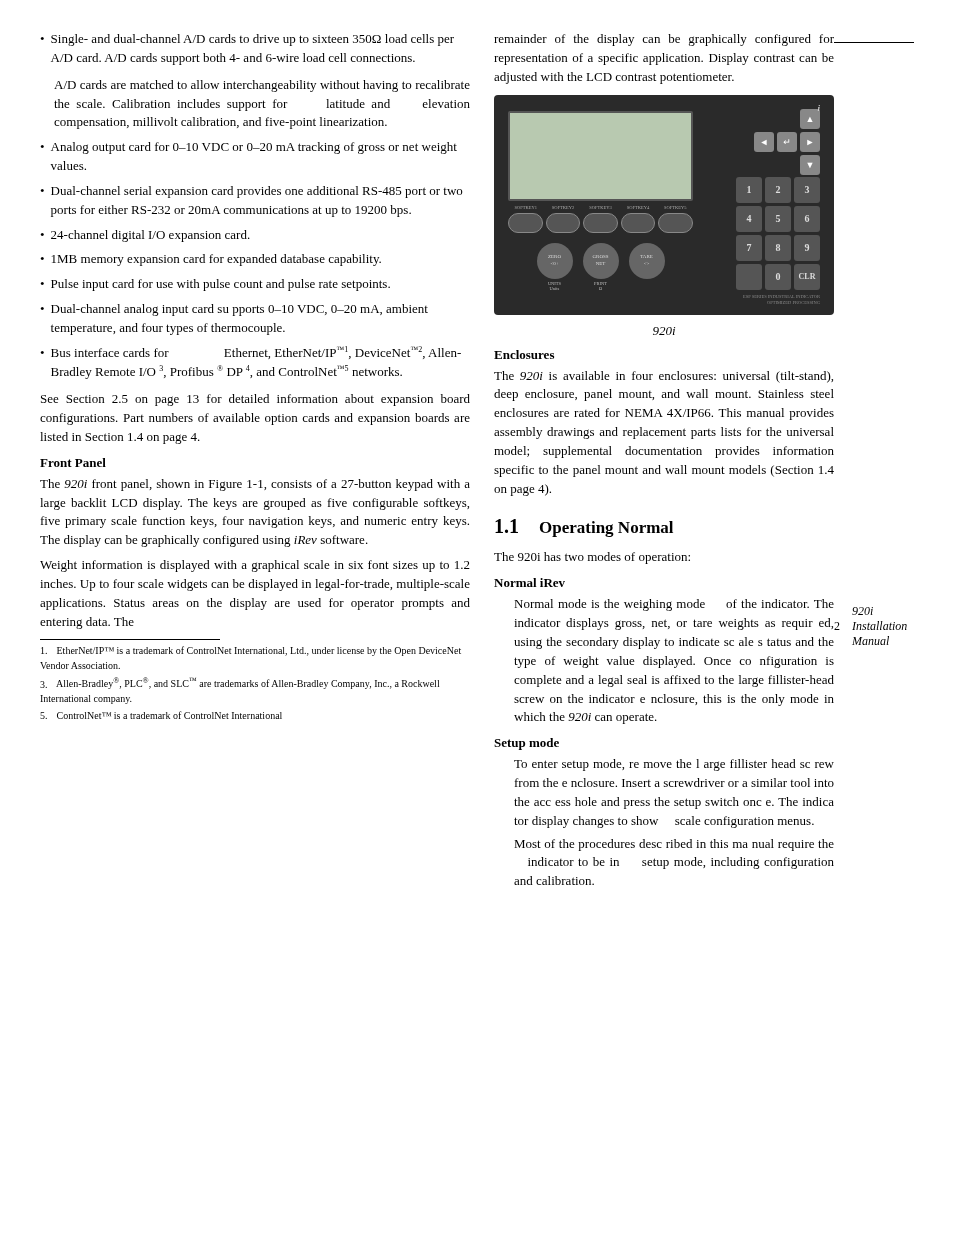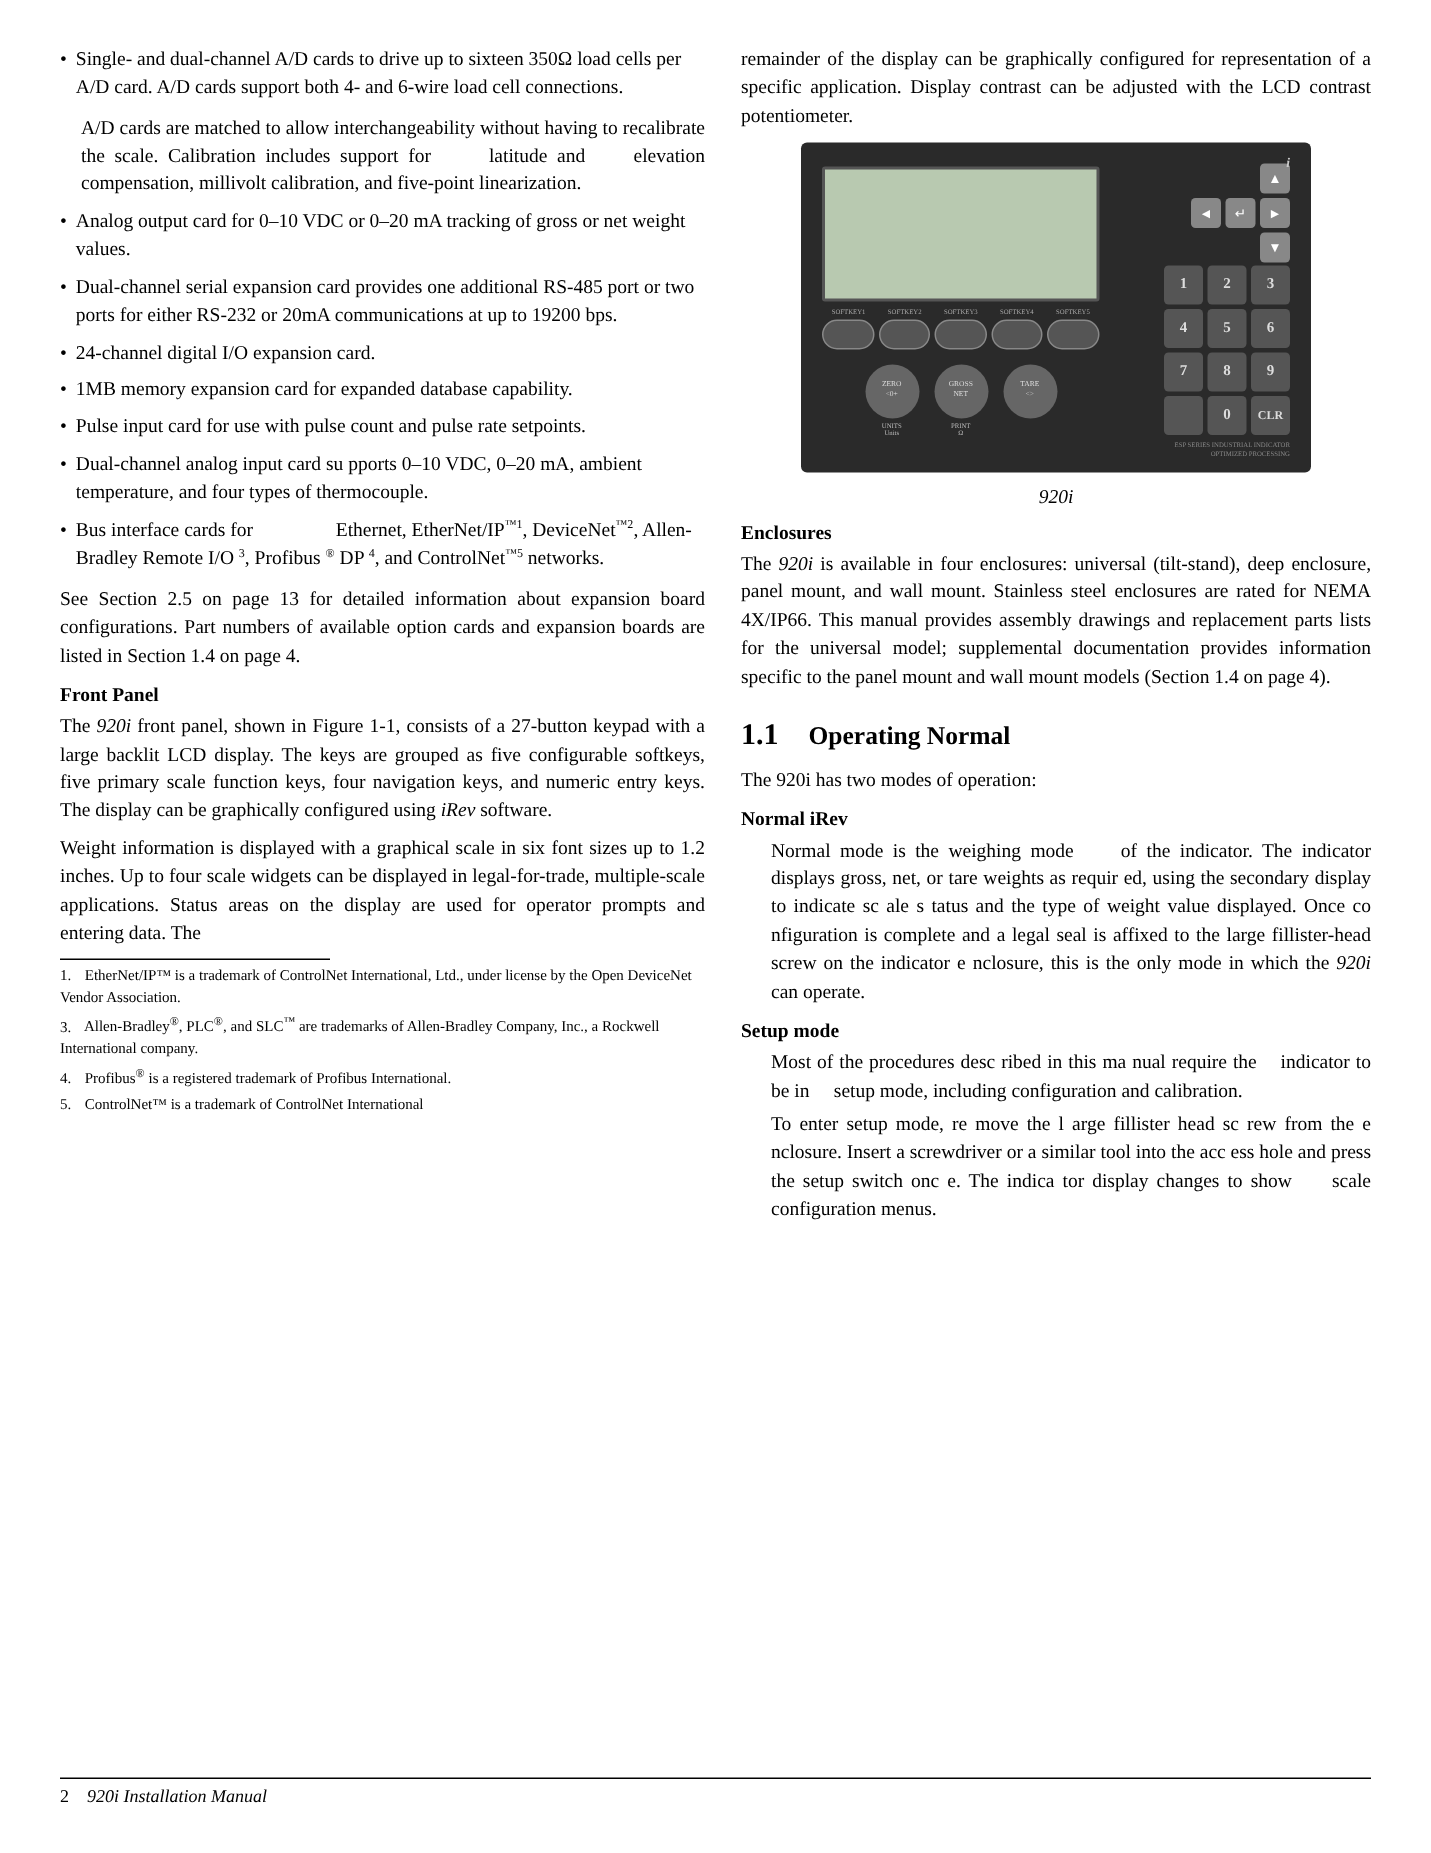--- a/index.html
+++ b/index.html
@@ -9,21 +9,21 @@
       font-size: 13px;
       color: #000;
       width: 954px;
       min-height: 1235px;
     }
     .page {
       width: 954px;
       min-height: 1235px;
       padding: 30px 40px 30px 40px;
       display: flex;
-      flex-direction: column;
+      flex-direction: row;
     }
     .columns {
       display: flex;
       flex-direction: row;
       gap: 24px;
       flex: 1;
     }
     .col-left {
       width: 430px;
       flex-shrink: 0;
@@ -197,21 +197,20 @@
       <p>See Section 2.5 on page 13 for detailed information about expansion board configurations. Part numbers of available option cards and expansion boards are listed in Section 1.4 on page 4.</p>
 
       <div class="section-heading">Front Panel</div>
       <p>The <span class="text-italic">920i</span> front panel, shown in Figure 1-1, consists of a 27-button keypad with a large backlit LCD display. The keys are grouped as five configurable softkeys, five primary scale function keys, four navigation keys, and numeric entry keys. The display can be graphically configured using <span class="text-italic">iRev</span> software.</p>
       <p>Weight information is displayed with a graphical scale in six font sizes up to 1.2 inches. Up to four scale widgets can be displayed in legal-for-trade, multiple-scale applications. Status areas on the display are used for operator prompts and entering data. The</p>
 
       <hr class="footnotes-divider">
       <div class="footnotes">
         <p><span class="footnote-num">1.</span> EtherNet/IP™ is a trademark of ControlNet International, Ltd., under license by the Open DeviceNet Vendor Association.</p>
         <p><span class="footnote-num">3.</span> Allen-Bradley<sup>®</sup>, PLC<sup>®</sup>, and SLC<sup>™</sup> are trademarks of Allen-Bradley Company, Inc., a Rockwell International company.</p>
-        <p><span class="footnote-num">4.</span> Profibus<sup>®</sup> is a registered trademark of Profibus International.</p>
         <p><span class="footnote-num">5.</span> ControlNet™ is a trademark of ControlNet International</p>
       </div>
     </div>
 
     <div class="col-right">
       <p>remainder of the display can be graphically configured for representation of a specific application. Display contrast can be adjusted with the LCD contrast potentiometer.</p>
 
       <div class="device-img-wrap">
         <div class="device-img">
           
@@ -306,22 +305,22 @@
         <span class="section-number">1.1</span>
         <span class="section-heading-large">Operating Normal</span>
       </div>
 
       <p>The 920i has two modes of operation:</p>
 
       <div class="section-heading">Normal iRev</div>
       <div class="indent-block">Normal  mode is the weighing mode &nbsp;&nbsp;&nbsp; of the indicator. The indicator displays gross, net, or tare weights as requir ed,  using the secondary display to indicate sc ale s tatus and  the type of  weight value displayed. Once co nfiguration is complete and a legal seal is affixed to the large fillister-head screw on the indicator e nclosure, this is the  only mode in which the <span class="text-italic">920i</span> can operate.</div>
 
       <div class="section-heading">Setup mode</div>
+      <div class="indent-block">To enter setup mode, re  move the l arge fillister head sc rew  from the e  nclosure. Insert  a screwdriver or a  similar tool  into the acc ess hole and press  the  setup switch onc e. The indica tor display changes  to show &nbsp;&nbsp;&nbsp; scale  configuration menus.</div>
       <div class="indent-block">Most of the procedures desc ribed in this  ma nual require the &nbsp;&nbsp; indicator to be in &nbsp;&nbsp;&nbsp; setup mode, including configuration and calibration.</div>
-      <div class="indent-block">To enter setup mode, re  move the l arge fillister head sc rew  from the e  nclosure. Insert  a screwdriver or a  similar tool  into the acc ess hole and press  the  setup switch onc e. The indica tor display changes  to show &nbsp;&nbsp;&nbsp; scale  configuration menus.</div>
     </div>
   </div>
 
   <div class="page-footer">
     <span class="page-num">2</span>
     <span class="doc-title">920i Installation Manual</span>
   </div>
 </div>
 
 </body></html>

